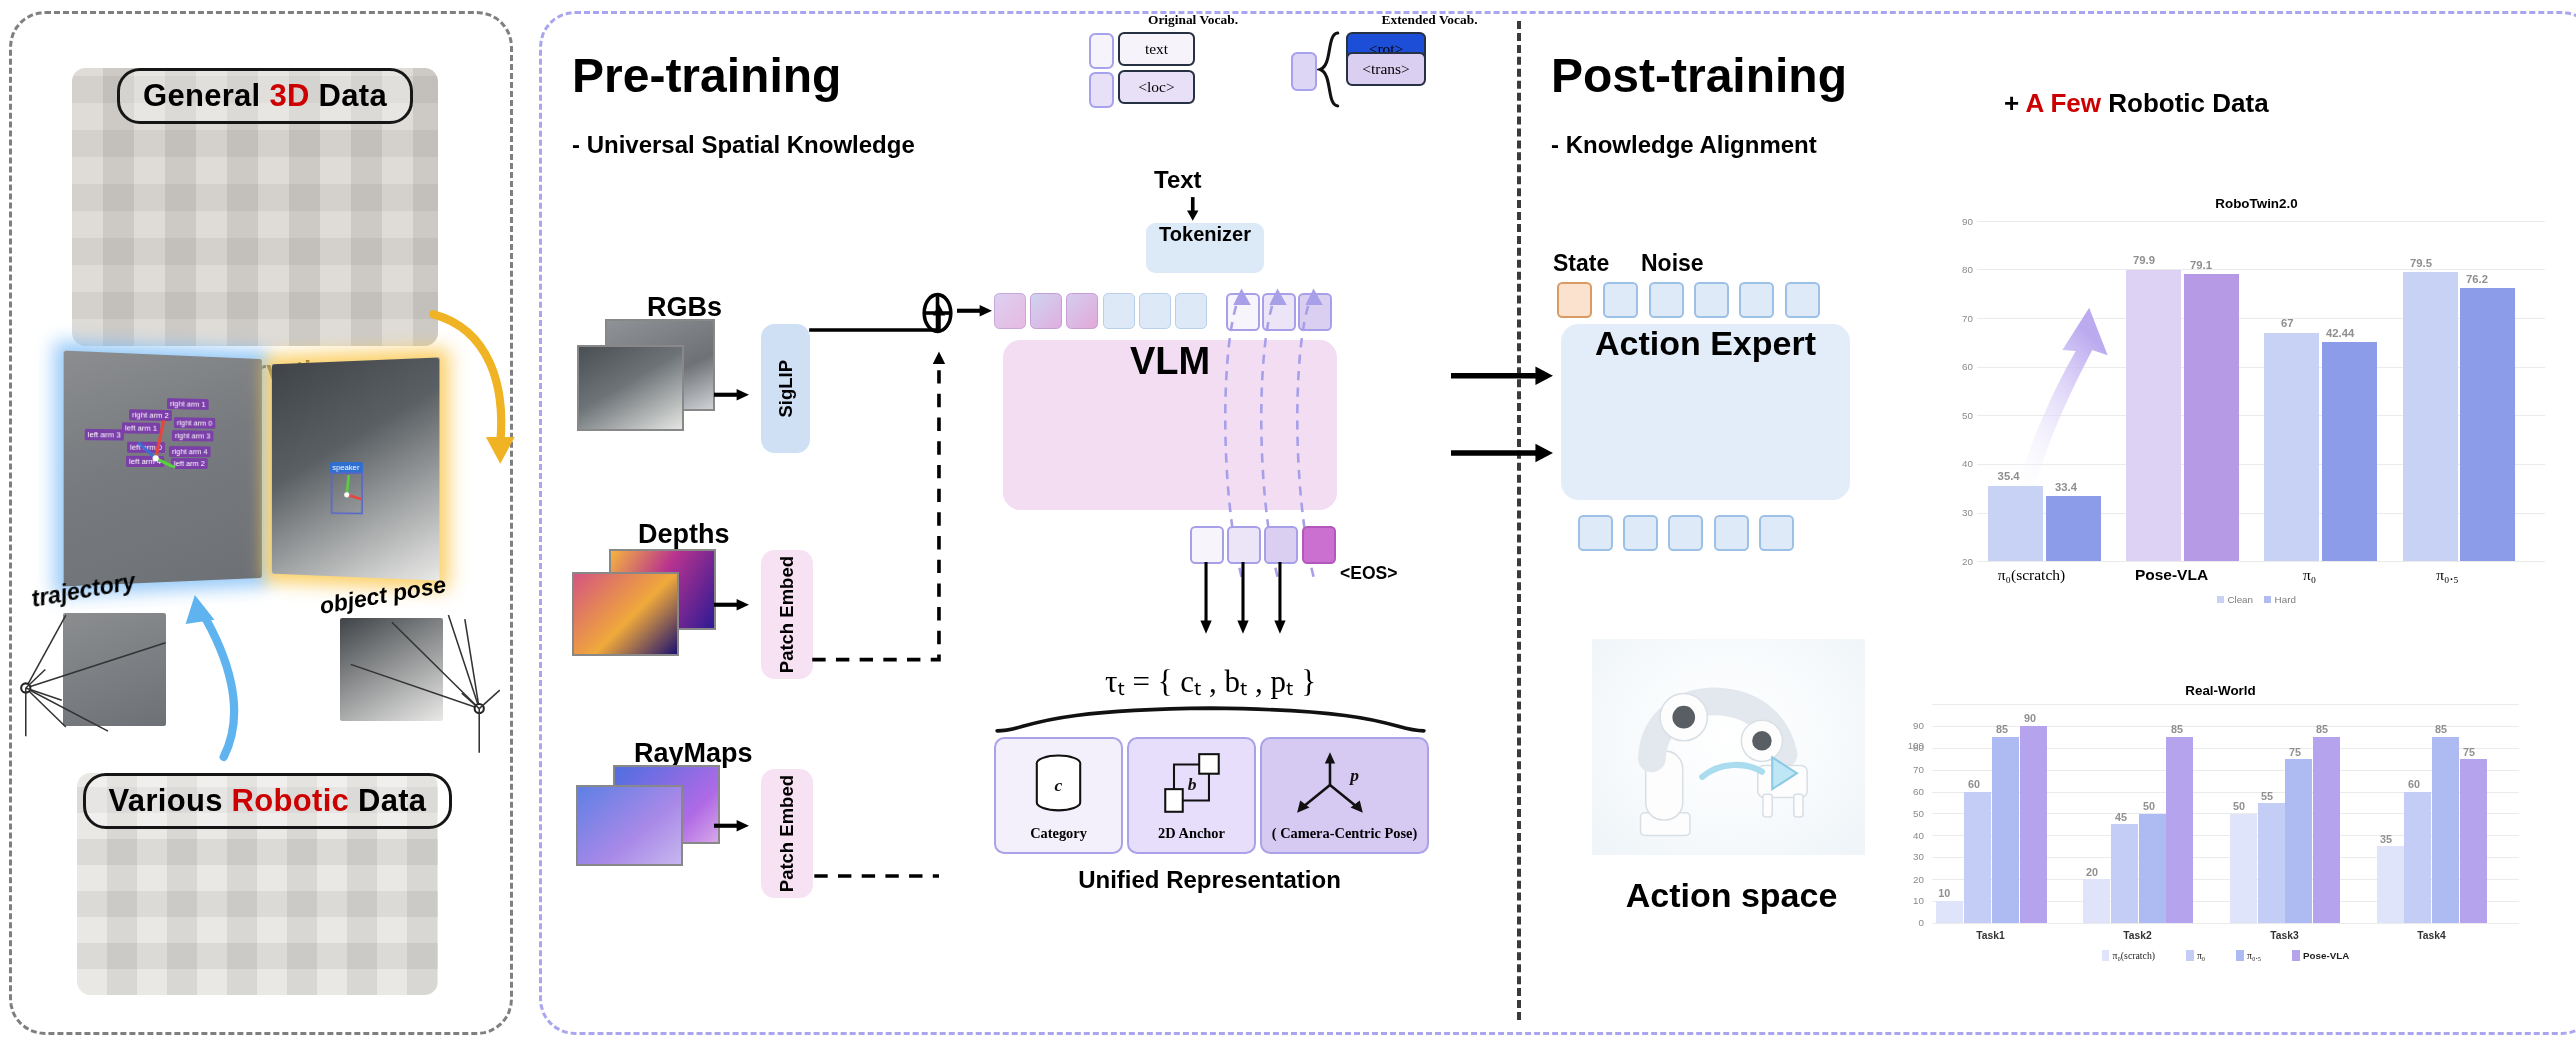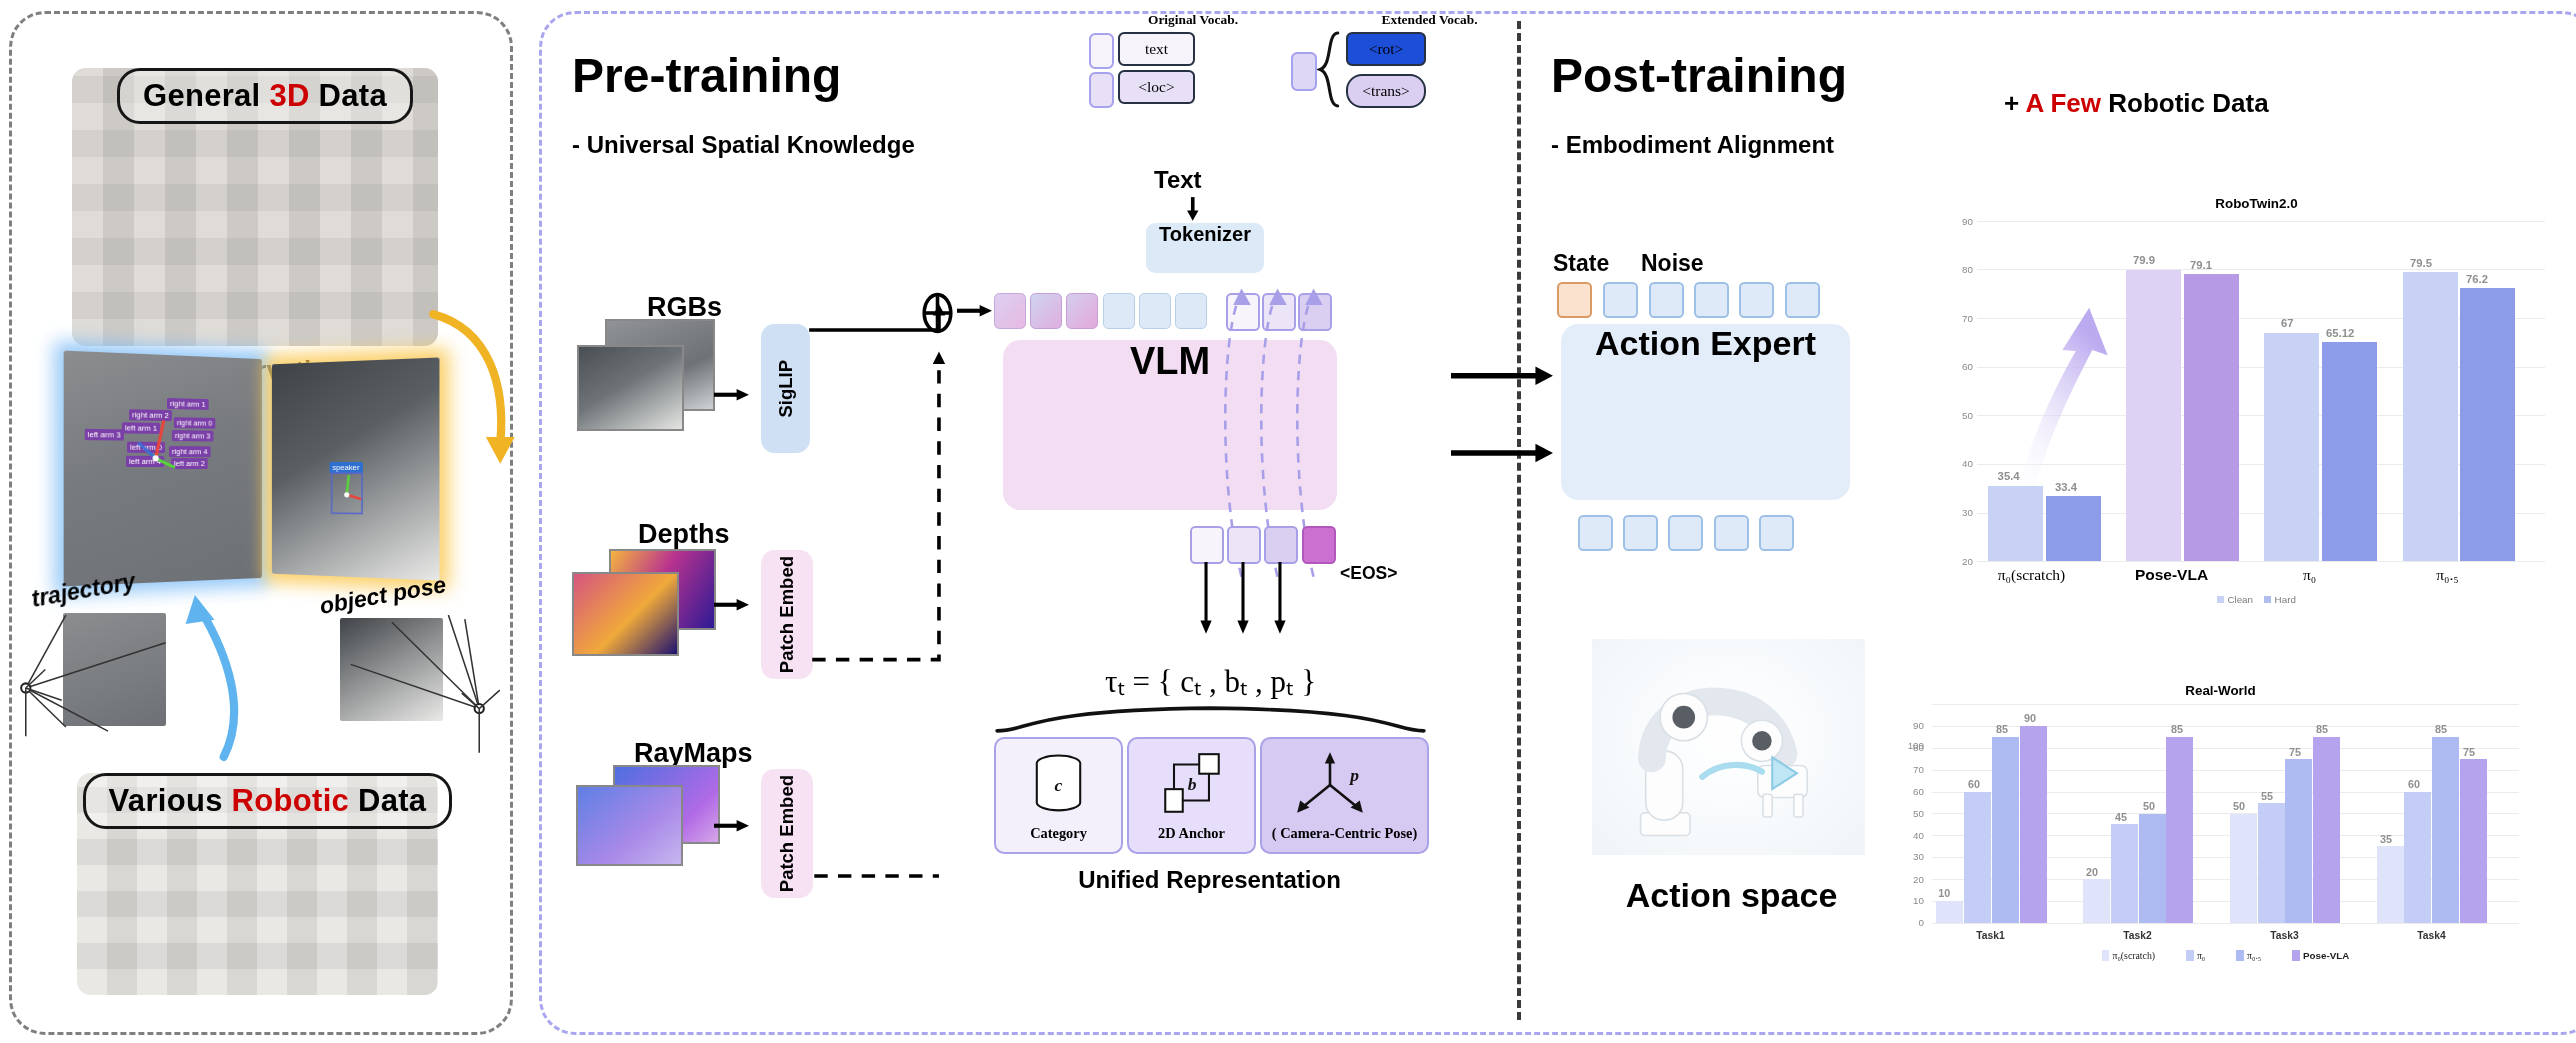--- a/index.html
+++ b/index.html
@@ -267,21 +267,21 @@
 <div class="abs vocab-title" style="left:1352px;top:12.4px;width:155px;text-align:center;">
   <span>Extended Vocab.</span>
 </div>
 <div class="abs vocab-mini" style="left:1291px;top:52px;width:21.6px;height:35px;background:#ddd6f4;"></div>
 <svg class="abs" style="left:1317px;top:31px;width:24px;height:77px;" viewBox="0 0 46 150">
   <path d="M40,4 C18,6 30,66 6,75 C30,84 18,144 40,146" stroke="#111" stroke-width="6" fill="none" stroke-linecap="round"></path>
 </svg>
 <div class="abs vocab-box" style="left:1346px;top:32px;width:76px;height:30px;background:#1d4ed8;">
   <span>&lt;rot&gt;</span>
 </div>
-<div class="abs vocab-box" style="left:1346px;top:74px;width:76px;height:30px;background:#dacff0;border-radius:16px;">
+<div class="abs vocab-box" style="left:1346px;top:52px;width:76px;height:30px;background:#dacff0;">
   <span>&lt;trans&gt;</span>
 </div>
 
 <div class="abs lbl" style="left:1154px;top:166px;font-size:24px;">
   <span>Text</span>
 </div>
 <svg class="abs" style="left:1185px;top:197px;width:15.5px;height:25px;" viewBox="0 0 30 48">
   <line x1="15" y1="0" x2="15" y2="30" stroke="#000" stroke-width="7"></line>
   <polygon points="15,46 4,26 26,26" fill="#000"></polygon>
 </svg>
@@ -443,21 +443,21 @@
 </div>
 
 <div class="abs" style="left:994px;top:866px;width:431px;text-align:center;font-size:24px;font-weight:bold;">
   <span>Unified Representation</span>
 </div>
 
 <div class="abs h1" style="left:1551px;top:52px;">
   <span>Post-training</span>
 </div>
 <div class="abs h2" style="left:1551px;top:133px;">
-  <span>- Embodiment Alignment</span>
+  <span>- Knowledge Alignment</span>
 </div>
 <div class="abs" style="left:2004px;top:88px;font-size:26px;font-weight:bold;white-space:nowrap;">
   <span>+ </span><span class="red">A Few</span><span> Robotic Data</span>
 </div>
 
 <div class="abs lbl" style="left:1553px;top:250px;font-size:23px;">
   <span>State</span>
 </div>
 <div class="abs lbl" style="left:1641px;top:250px;font-size:23px;">
   <span>Noise</span>
@@ -544,21 +544,21 @@
     <div class="barval" style="left:78px;top:260px;">33.4</div>
 
     <div class="bar" style="left:149px;width:55px;height:291px;background:#ddd2f3;"></div>
     <div class="bar" style="left:207px;width:55px;height:287px;background:#b79ae5;"></div>
     <div class="barval" style="left:156px;top:33px;">79.9</div>
     <div class="barval" style="left:213px;top:38px;">79.1</div>
 
     <div class="bar" style="left:287px;width:55px;height:228px;background:#c7d2f5;"></div>
     <div class="bar" style="left:345px;width:55px;height:219px;background:#8c9ce8;"></div>
     <div class="barval" style="left:304px;top:96px;">67</div>
-    <div class="barval" style="left:349px;top:106px;">65.12</div>
+    <div class="barval" style="left:349px;top:106px;">42.44</div>
 
     <div class="bar" style="left:426px;width:55px;height:289px;background:#c7d2f5;"></div>
     <div class="bar" style="left:483px;width:55px;height:273px;background:#8c9ce8;"></div>
     <div class="barval" style="left:433px;top:36px;">79.5</div>
     <div class="barval" style="left:489px;top:52px;">76.2</div>
   </div>
 
   <div class="abs axis-lbl" style="left:14.4px;top:19.6px;width:21.6px;text-align:right;">90</div>
   <div class="abs axis-lbl" style="left:14.4px;top:68px;width:21.6px;text-align:right;">80</div>
   <div class="abs axis-lbl" style="left:14.4px;top:117px;width:21.6px;text-align:right;">70</div>

